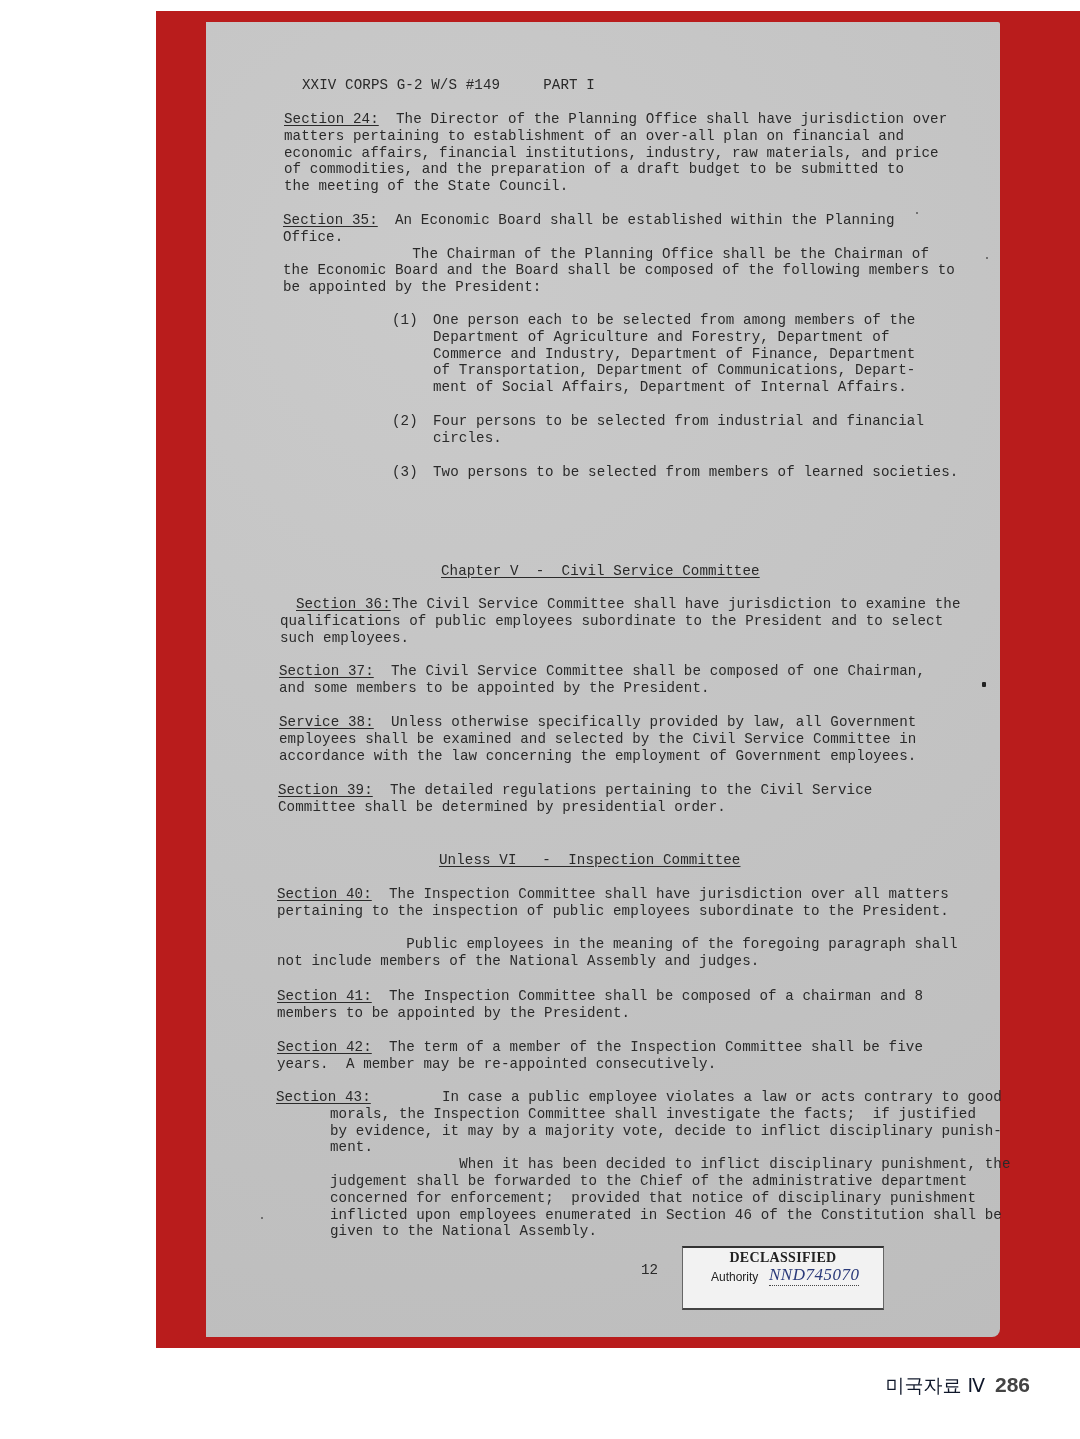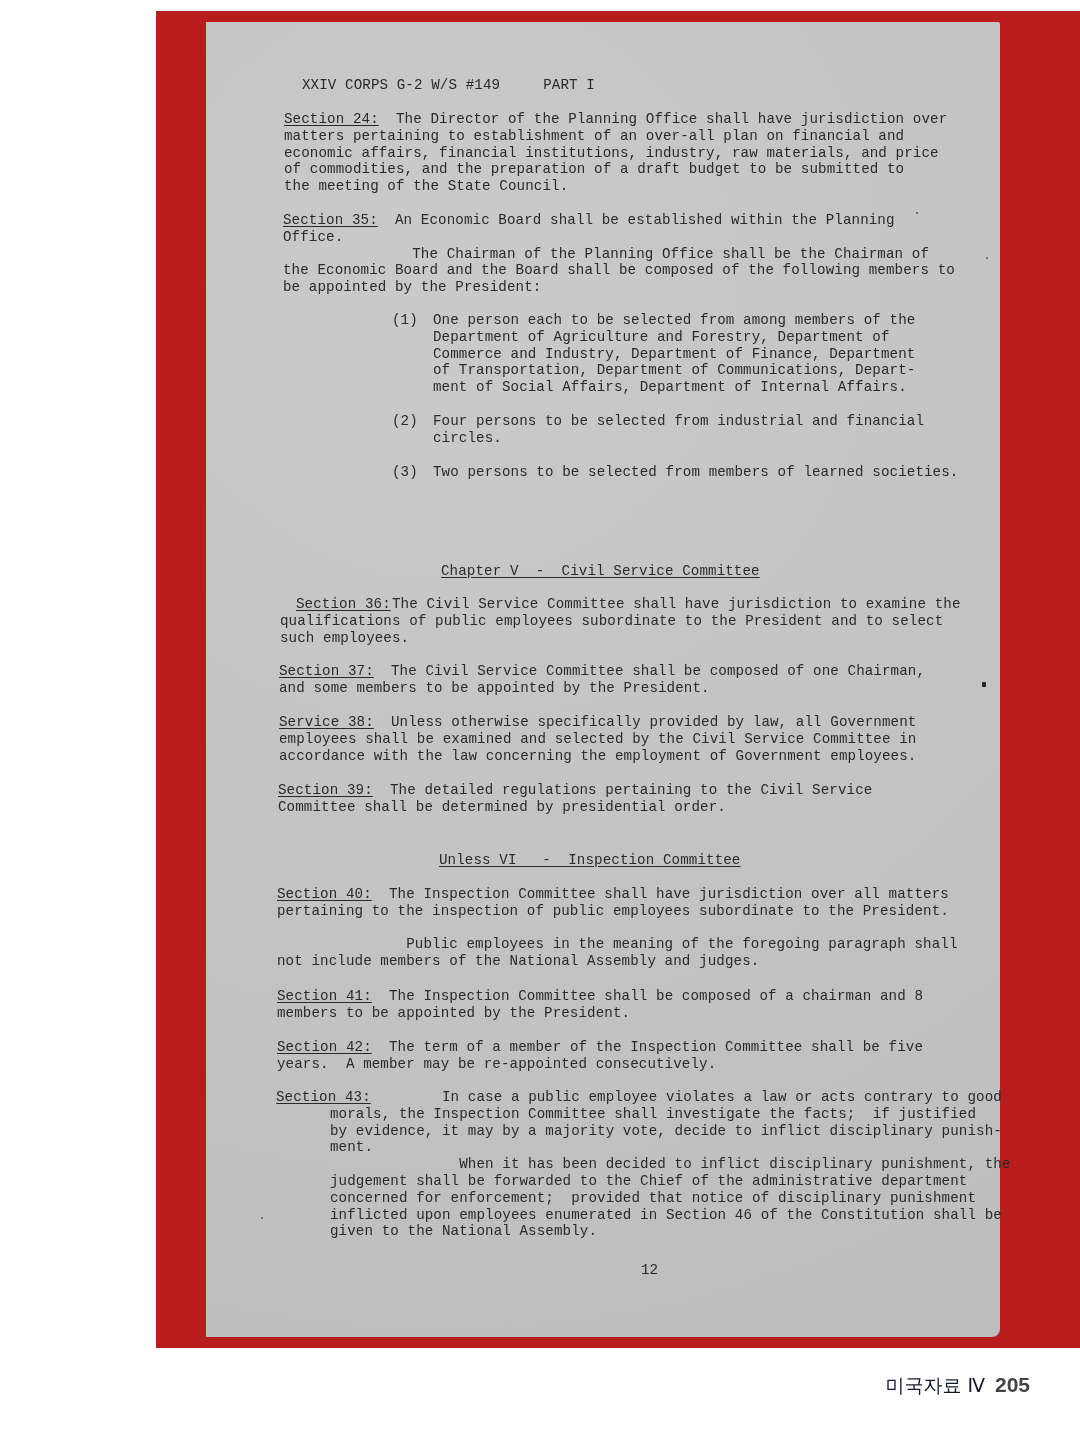--- a/index.html
+++ b/index.html
@@ -127,23 +127,28 @@
 ment.
                When it has been decided to inflict disciplinary punishment, the
 judgement shall be forwarded to the Chief of the administrative department
 concerned for enforcement;  provided that notice of disciplinary punishment
 inflicted upon employees enumerated in Section 46 of the Constitution shall be
 given to the National Assembly.</span></span>
     </div>
 
     <div class="tt pnum">12</div>
 
+    <div class="stamp">
+      <div class="t1">DECLASSIFIED</div>
+      <div class="t2">Authority</div>
+      <div class="t3">NND745070</div>
+    </div>
 
     <span class="speck" style="left:776px;top:660px;width:4px;height:5px;background:#222;"></span>
     <span class="speck" style="left:710px;top:190px;"></span>
     <span class="speck" style="left:780px;top:235px;"></span>
     <span class="speck" style="left:55px;top:1195px;"></span>
   </div>
 </div>
 
 <div class="footer">
-  <span class="lbl">미국자료 Ⅳ</span><span class="num">205</span>
+  <span class="lbl">미국자료 Ⅳ</span><span class="num">286</span>
 </div>
 
 </body></html>

